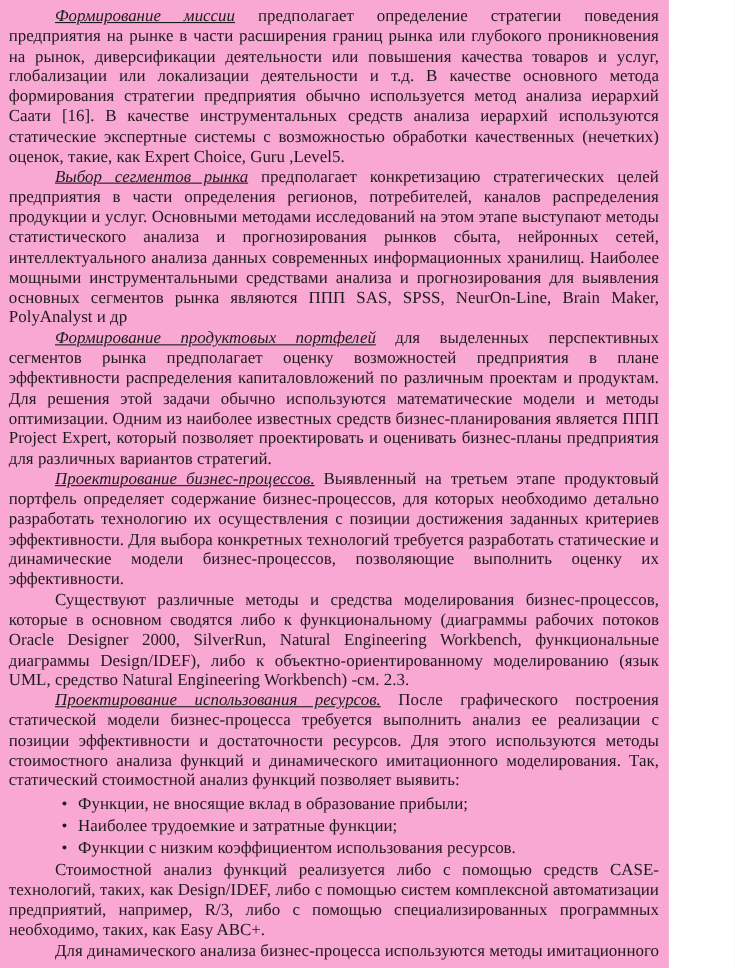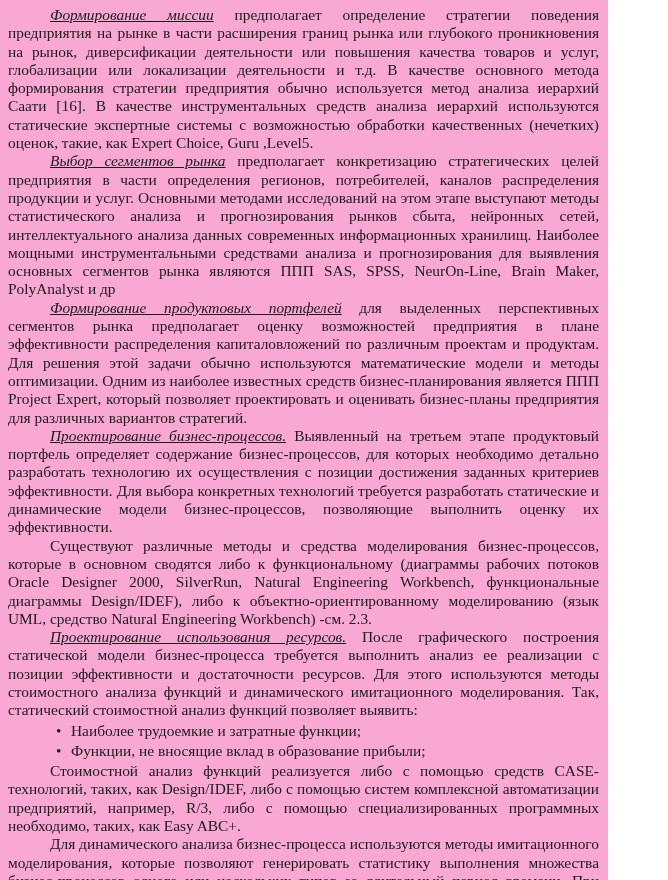--- a/index.html
+++ b/index.html
@@ -57,21 +57,22 @@
 
   <p class="para"><span class="lead">Формирование продуктовых портфелей</span><span> для выделенных перспективных сегментов рынка предполагает оценку возможностей предприятия в плане эффективности распределения капиталовложений по различным проектам и продуктам. Для решения этой задачи обычно используются математические модели и методы оптимизации. Одним из наиболее известных средств бизнес-планирования является ППП Project Expert, который позволяет проектировать и оценивать бизнес-планы предприятия для различных вариантов стратегий.</span></p>
 
   <p class="para"><span class="lead">Проектирование бизнес-процессов.</span><span> Выявленный на третьем этапе продуктовый портфель определяет содержание бизнес-процессов, для которых необходимо детально разработать технологию их осуществления с позиции достижения заданных критериев эффективности. Для выбора конкретных технологий требуется разработать статические и динамические модели бизнес-процессов, позволяющие выполнить оценку их эффективности.</span></p>
 
   <p class="para"><span class="lead"></span><span>Существуют различные методы и средства моделирования бизнес-процессов, которые в основном сводятся либо к функциональному (диаграммы рабочих потоков Oracle Designer 2000, SilverRun, Natural Engineering Workbench, функциональные диаграммы Design/IDEF), либо к объектно-ориентированному моделированию (язык UML, средство Natural Engineering Workbench) -см. 2.3.</span></p>
 
   <p class="para"><span class="lead">Проектирование использования ресурсов.</span><span> После графического построения статической модели бизнес-процесса требуется выполнить анализ ее реализации с позиции эффективности и достаточности ресурсов. Для этого используются методы стоимостного анализа функций и динамического имитационного моделирования. Так, статический стоимостной анализ функций позволяет выявить:</span></p>
 
   <ul class="bullets">
+    <li><span class="bullet">•</span><span>Функции, не вносящие вклад в образование прибыли;</span></li>
     <li><span class="bullet">•</span><span>Наиболее трудоемкие и затратные функции;</span></li>
-    <li><span class="bullet">•</span><span>Функции, не вносящие вклад в образование прибыли;</span></li>
+    <li><span class="bullet">•</span><span>Функции с низким коэффициентом использования ресурсов.</span></li>
   </ul>
 
   <p class="para"><span class="lead"></span><span>Стоимостной анализ функций реализуется либо с помощью средств CASE-технологий, таких, как Design/IDEF, либо с помощью систем комплексной автоматизации предприятий, например, R/3, либо с помощью специализированных программных необходимо, таких, как Easy ABC+.</span></p>
 
   <p class="para"><span class="lead"></span><span>Для динамического анализа бизнес-процесса используются методы имитационного моделирования, которые позволяют генерировать статистику выполнения множества бизнес-процессов одного или нескольких типов за длительный период времени. При этом большое значение придается анализу узких мест в организации бизнес-процессов, связан-</span></p>
 
 </div>
 
 </body></html>

